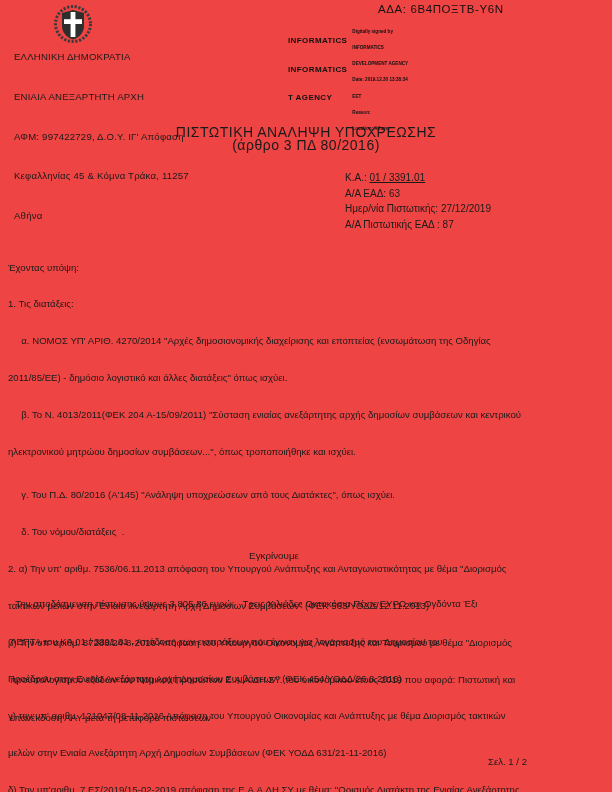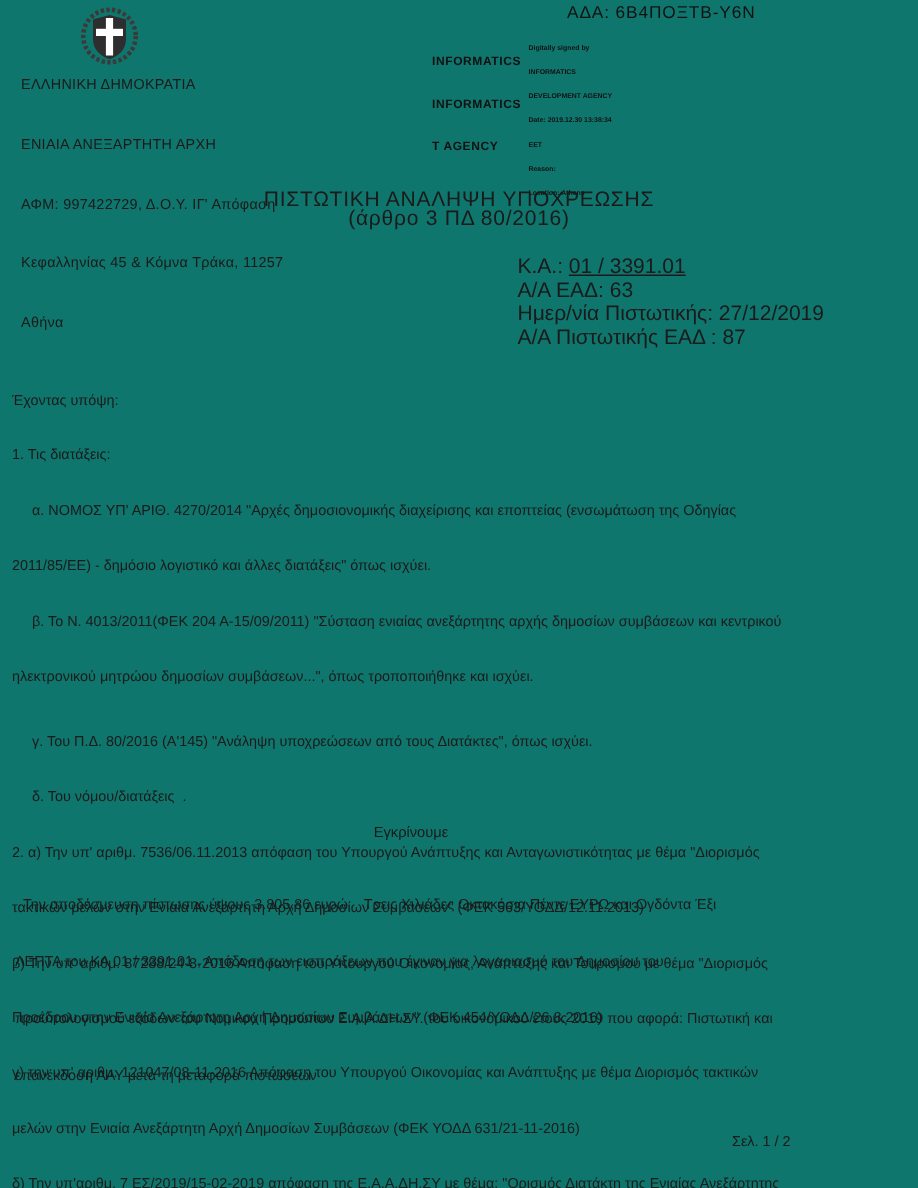--- a/index.html
+++ b/index.html
@@ -6,21 +6,21 @@
   html,body { background:#ffffff; }
   body {
     width:612px; height:792px;
     font-family:"Liberation Sans", sans-serif;
     color:#1a1a1a;
     position:relative;
   }
   .page {
     position:absolute; left:0; top:0;
     width:612px; height:792px;
-    background:#0f766e; overflow:hidden;
+    background:#ef4444; overflow:hidden;
   }
   .emblem { position:absolute; left:53px; top:3px; width:40px; height:42px; }
   .ada {
     position:absolute; top:3px; left:378px;
     font-size:11.5px; letter-spacing:0.6px; color:#111;
     white-space:nowrap;
   }
   .stamp { position:absolute; left:288px; top:17px; display:flex; gap:5px; }
   .stamp-agency {
     font-size:8px; font-weight:bold; line-height:9.5px;
@@ -35,21 +35,21 @@
     font-size:9.6px; line-height:13.2px; letter-spacing:0.2px;
     white-space:pre;
   }
   .title-block {
     position:absolute; left:0; width:612px; top:126px;
     text-align:center; font-size:14px; line-height:13px;
     letter-spacing:0.5px;
   }
   .ref-block {
     position:absolute; left:345px; top:170px;
-    font-size:14px; line-height:15.5px; white-space:nowrap;
+    font-size:10px; line-height:15.5px; white-space:nowrap;
   }
   .underline { text-decoration:underline; }
   .body-block {
     position:absolute; left:8px; top:237px; width:600px;
     font-size:9.6px; line-height:12.3px;
     white-space:pre-wrap;
   }
   .body-block .mt { margin-top:6px; }
   .approve-head {
     position:absolute; left:0; width:548px; top:550px;

